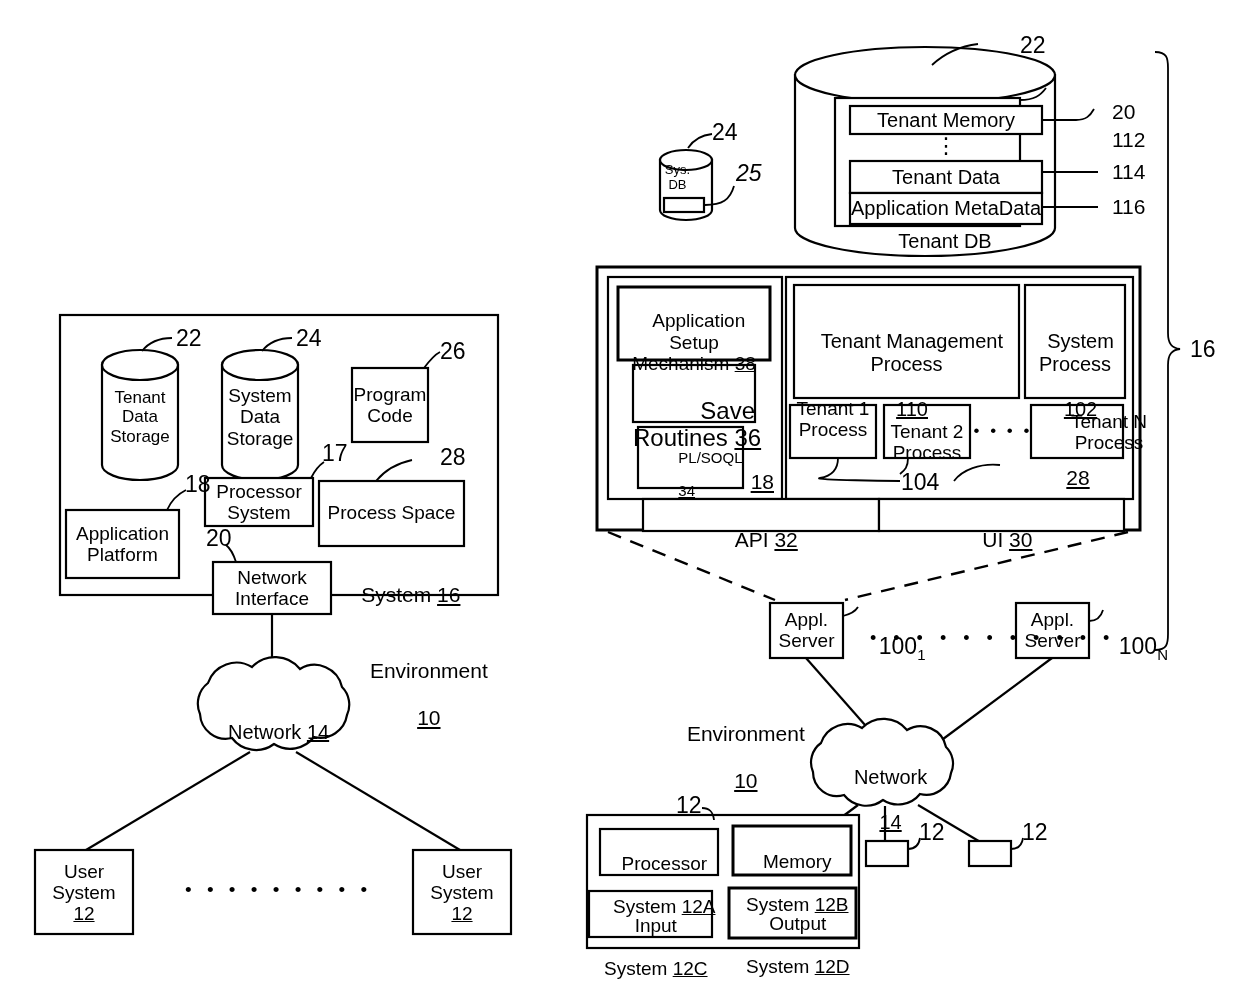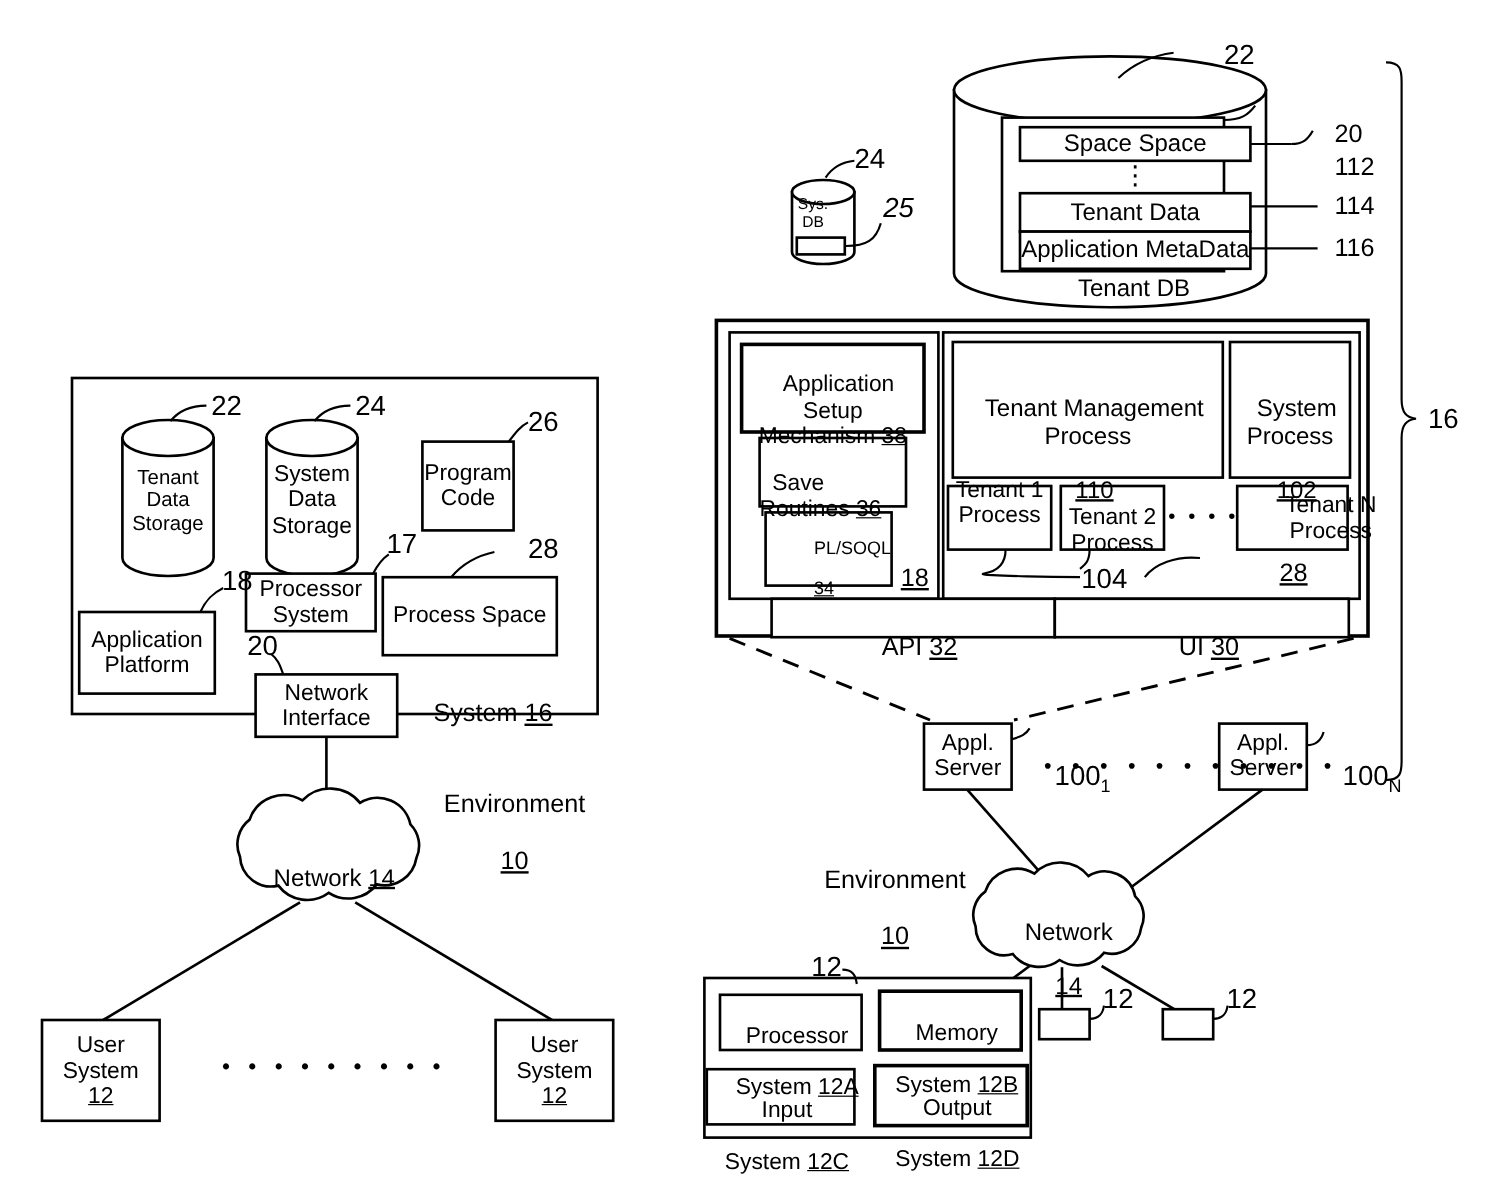--- a/index.html
+++ b/index.html
@@ -220,39 +220,39 @@
 
 <div class="num" style="left:1190px;top:336px;">16</div>
 
 <div class="lbl ctr" style="left:660px;top:152px;width:35px;height:52px;font-size:13px;">Sys.<br>DB</div>
 <div class="num" style="left:712px;top:119px;">24</div>
 <div class="num" style="left:736px;top:160px;font-style:italic;">25</div>
 
 <div class="num" style="left:1020px;top:32px;">22</div>
 <div class="num" style="left:1112px;top:100px;font-size:21px;">20</div>
 
-<div class="lbl ctr" style="left:850px;top:107px;width:192px;height:26px;font-size:20px;">Space Space</div>
+<div class="lbl ctr" style="left:850px;top:107px;width:192px;height:26px;font-size:20px;">Tenant Memory</div>
 
 <div class="num" style="left:1112px;top:128px;font-size:21px;">112</div>
 
 <div class="lbl" style="left:850px;top:134px;width:192px;text-align:center;font-size:22px;">⋮</div>
 
 <div class="lbl ctr" style="left:850px;top:162px;width:192px;height:30px;font-size:20px;">Tenant Data</div>
 <div class="num" style="left:1112px;top:160px;font-size:21px;">114</div>
 
 <div class="lbl ctr" style="left:850px;top:194px;width:192px;height:29px;font-size:20px;">Application MetaData</div>
 <div class="num" style="left:1112px;top:195px;font-size:21px;">116</div>
 
 <div class="lbl" style="left:860px;top:230px;width:170px;text-align:center;font-size:20px;">Tenant DB</div>
 
 <div class="lbl" style="left:618px;top:289px;width:152px;text-align:center;font-size:19px;">
   <span>Application<br>Setup<br>Mechanism</span><span> </span><span class="u">38</span>
 </div>
 
-<div class="lbl" style="left:633px;top:371px;width:122px;text-align:left;font-size:19px;">
+<div class="lbl" style="left:633px;top:371px;width:122px;text-align:right;font-size:24px;">
   <span>Save<br>Routines</span><span> </span><span class="u">36</span>
 </div>
 
 <div class="lbl" style="left:638px;top:433px;width:105px;text-align:left;font-size:15px;padding-left:32px;">
   <span>PL/SOQL</span><br>
   <span class="u">34</span>
 </div>
 
 <div class="lbl u" style="left:740px;top:470px;width:34px;text-align:right;font-size:21px;">18</div>
 

